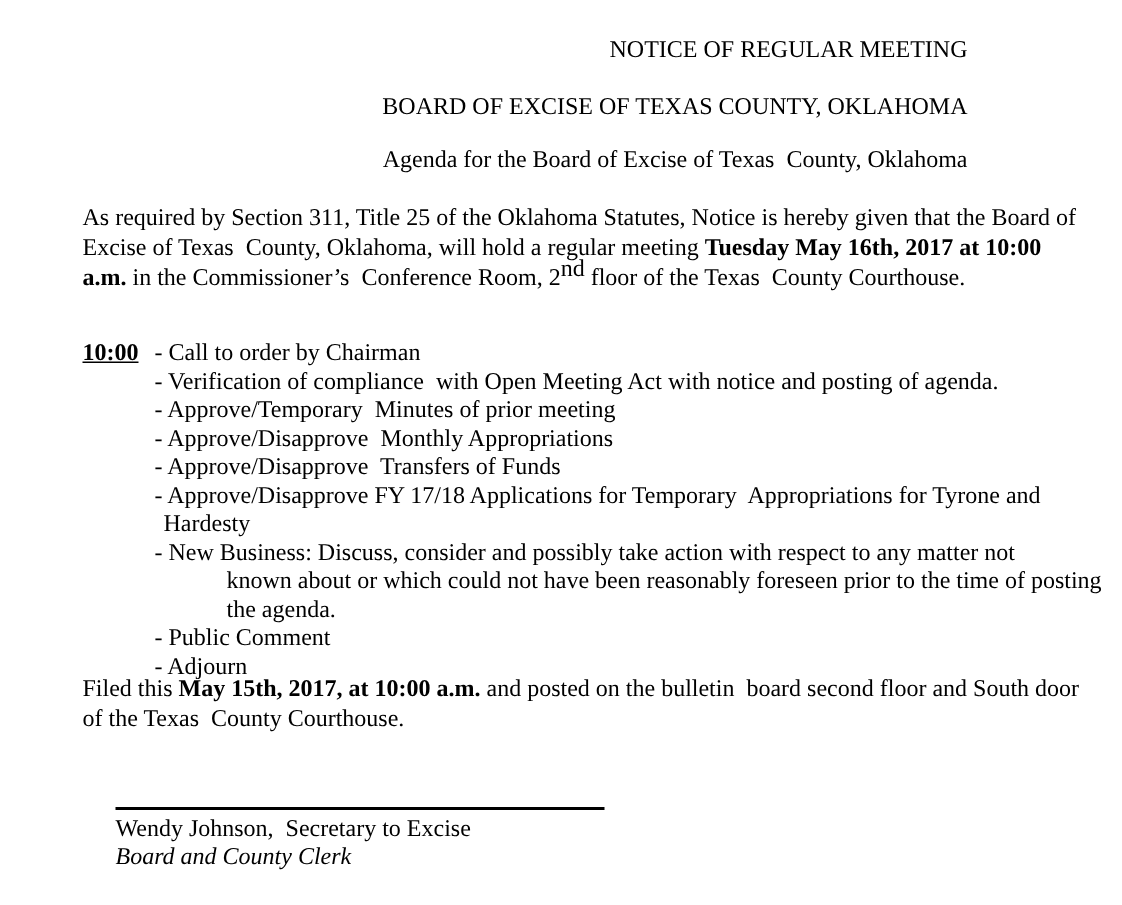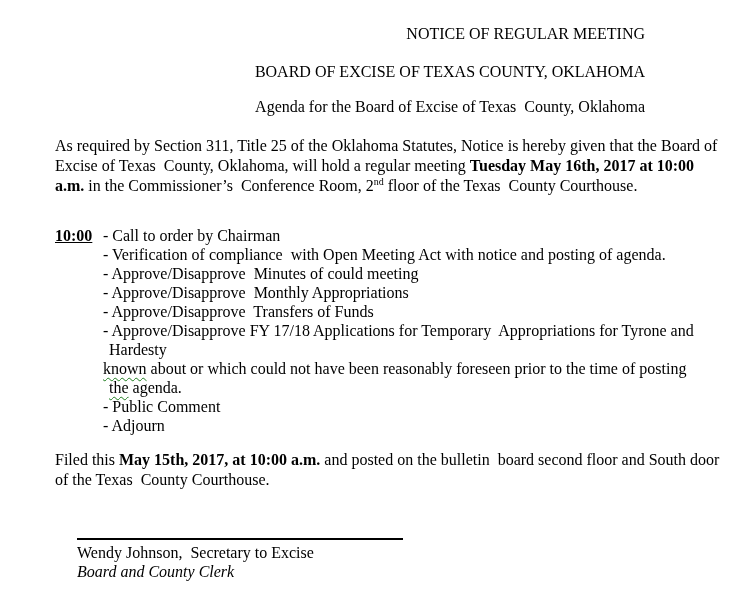--- a/index.html
+++ b/index.html
@@ -70,53 +70,54 @@
     left: 77px;
     top: 538px;
     width: 326px;
     height: 0;
     border-top: 2px solid #000000;
   }
   #signature-name  { left: 77px; top: 543px; font-family: Liberation Serif, serif; }
   #signature-title { left: 77px; top: 562px; font-style: italic; }
 
   .b   { font-weight: bold; }
-  .sup { font-size: 10px; vertical-align: super; line-height: 0; }
+  .sup { font-size: 16px; vertical-align: super; line-height: 0; }
   .sq  {
-    text-decoration: underline;
     text-decoration-style: wavy;
     text-decoration-color: #1e7d1e;
     text-decoration-thickness: 1px;
     text-underline-offset: 3px;
+    margin-left: 42px;
   }
 </style>
 </head>
 <body>
 
 <div class="abs heading" id="title-notice">NOTICE OF REGULAR MEETING</div>
 
 <div class="abs heading" id="title-board">BOARD OF EXCISE OF TEXAS COUNTY, OKLAHOMA</div>
 
 <div class="abs heading" id="title-agenda">Agenda for the Board of Excise of Texas  County, Oklahoma</div>
 
 <div class="abs pre" id="intro-paragraph"><span>As required by Section 311, Title 25 of the Oklahoma Statutes, Notice is hereby given that the Board of
 Excise of Texas  County, Oklahoma, will hold a regular meeting </span><span class="b">Tuesday May 16th, 2017 at 10:00
 a.m.</span><span> in the Commissioner’s  Conference Room, 2</span><span class="sup">nd</span><span> floor of the Texas  County Courthouse.</span></div>
 
 <div class="abs" id="agenda-block">
   <div id="agenda-time">10:00</div>
   <div id="agenda-items">
       <div class="agenda-item"><span>- Call to order by Chairman</span></div>
       <div class="agenda-item"><span>- Verification of compliance  with Open Meeting Act with notice and posting of agenda.</span></div>
-      <div class="agenda-item"><span>- Approve/Disapprove  Minutes of could meeting</span></div>
+      <div class="agenda-item"><span>- Approve/Temporary  Minutes of prior meeting</span></div>
       <div class="agenda-item"><span>- Approve/Disapprove  Monthly Appropriations</span></div>
       <div class="agenda-item"><span>- Approve/Disapprove  Transfers of Funds</span></div>
       <div class="agenda-item"><span>- Approve/Disapprove FY 17/18 Applications for Temporary  Appropriations for Tyrone and
 Hardesty</span></div>
-      <div class="agenda-item"><span class="sq">known</span><span> about or which could not have been reasonably foreseen prior to the time of posting
+      <div class="agenda-item"><span>- New Business: Discuss, consider and possibly take action with respect to any matter not
+</span><span class="sq">known</span><span> about or which could not have been reasonably foreseen prior to the time of posting
 </span><span class="sq">the</span><span> agenda.</span></div>
       <div class="agenda-item"><span>- Public Comment</span></div>
       <div class="agenda-item"><span>- Adjourn</span></div>
     </div>
 </div>
 
 <div class="abs pre" id="filed-paragraph"><span>Filed this </span><span class="b">May 15th, 2017, at 10:00 a.m.</span><span> and posted on the bulletin  board second floor and South door
 of the Texas  County Courthouse.</span></div>
 
 <div class="abs" id="signature-line"></div>

